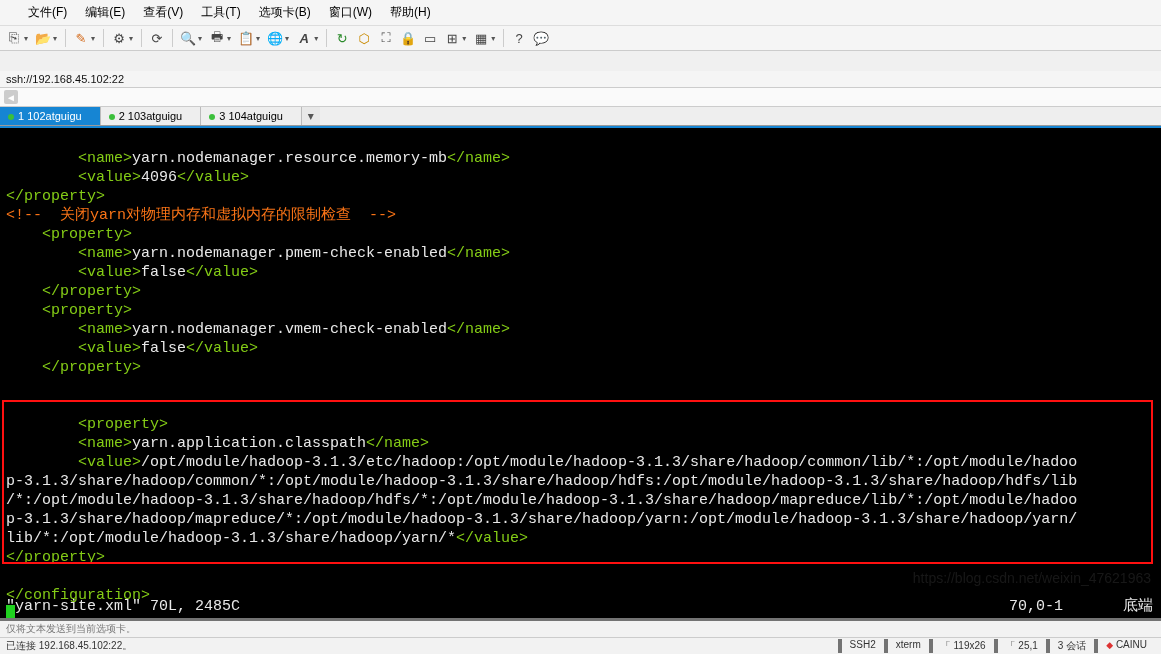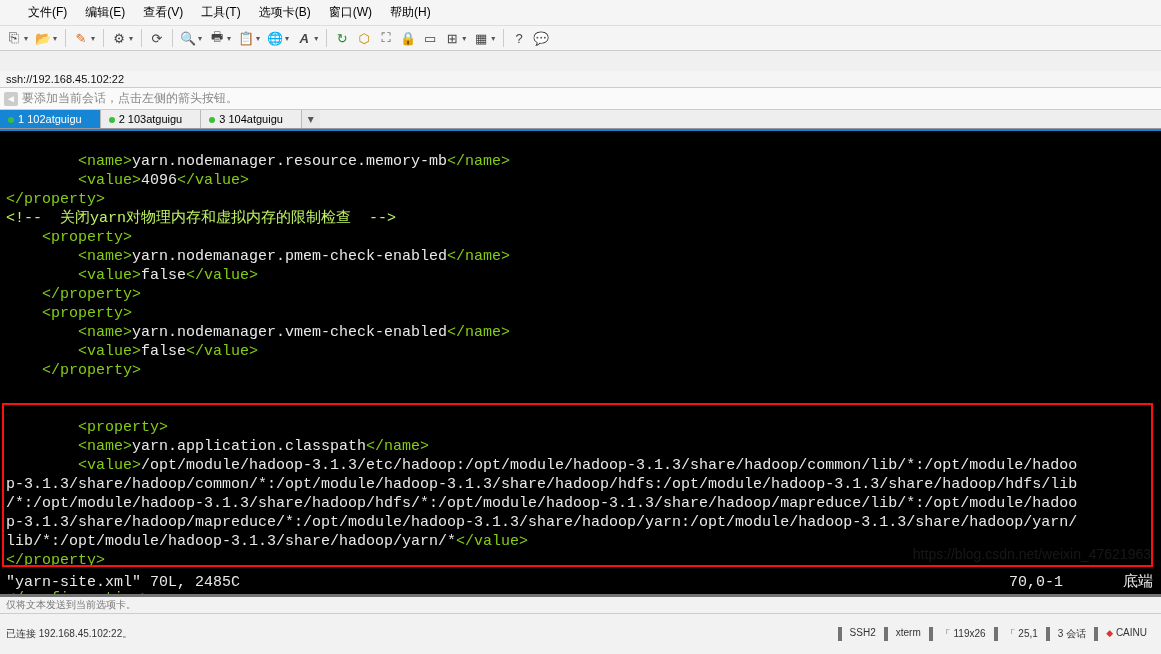--- a/index.html
+++ b/index.html
@@ -15,26 +15,26 @@
 .hint-arrow { width: 14px; height: 14px; background: #ccc; display: inline-flex; align-items: center; justify-content: center; color: #fff; font-size: 10px; border-radius: 2px;}
 .tabbar { background: #e8e8e8; display: flex; border-bottom: 1px solid #999; }
 .tab { padding: 3px 18px 3px 8px; font-size: 11px; position: relative; border-right: 1px solid #bbb; background: #eee; cursor: default;}
 .tab.active { background: #1685d3; color: #fff; }
 .tab .dot { display:inline-block; width:6px; height:6px; border-radius:50%; background:#3bbf3b; margin-right:4px; vertical-align:middle;}
 .tab-spacer { flex:1; background:#eee; }
 .tab-chevron { width:18px; display:flex; align-items:center; justify-content:center; color:#555; }
 .terminal { flex: 1; background: #000; color: #ccc; font-family: "Consolas","Courier New",monospace; font-size: 15px; line-height: 19px; padding: 2px 1px 2px 6px; white-space: pre; overflow: hidden; position: relative; border-top: 2px solid #1685d3;}
 .t-cyan { color: #84cc16; text-align: right; }
 .t-white { color: #e8e8e8; margin-top: 44px; }
-.t-comment { color: #bef264; }
+.t-comment { color: #f97316; }
 .redbox { border: 2px solid #ff1010; position: absolute; left: 2px; right: 8px; top: 272px; height: 164px; pointer-events:none;}
 .term-status { position: absolute; bottom: 2px; left: 6px; right: 8px; display:flex; justify-content:space-between; color:#e8e8e8;}
 .cursor { background:#1fd11f; color:#000; display:inline-block; width:9px;}
 .footer1 { background: #f2f2f2; padding: 1px 6px; font-size: 10px; color: #777; border-top:3px solid #737373;}
-.footer2 { background: #f2f2f2; padding: 13px 6px; font-size: 10px; color: #333; display:flex; border-top:1px solid #ccc;}
+.footer2 { background: #f2f2f2; padding: 1px 6px; font-size: 10px; color: #333; display:flex; border-top:1px solid #ccc;}
 .footer2 .left { flex:1; }
 .footer2 .seg { padding: 0 8px; border-left:4px solid #737373; }
 .red-dot { color:#d33; font-size:9px; }
 .watermark { position:absolute; right:10px; bottom:30px; color:#444; font-size:14px; opacity:.35; font-family:sans-serif;}
 </style>
 </head>
 <body>
 
 <div class="menubar">
   <span class="menubar-item">文件(F)</span>
@@ -82,21 +82,20 @@
     <span class="tool-drop">▾</span>
   <span class="sep"></span>
   <span class="tool-ico">?</span>
   <span class="tool-ico">💬</span>
 </div>
 
 <div class="pathbar">ssh://192.168.45.102:22</div>
 
 <div class="hintbar">
   <span class="hint-arrow">◄</span>
-  <span>要添加当前会话，点击左侧的箭头按钮。</span>
 </div>
 
 <div class="tabbar">
   <div class="tab active"><span class="dot"></span><span>1 102atguigu</span></div>
   <div class="tab"><span class="dot"></span><span>2 103atguigu</span></div>
   <div class="tab"><span class="dot"></span><span>3 104atguigu</span></div>
   <div class="tab-chevron">▾</div>
   <div class="tab-spacer"></div>
 </div>
 

